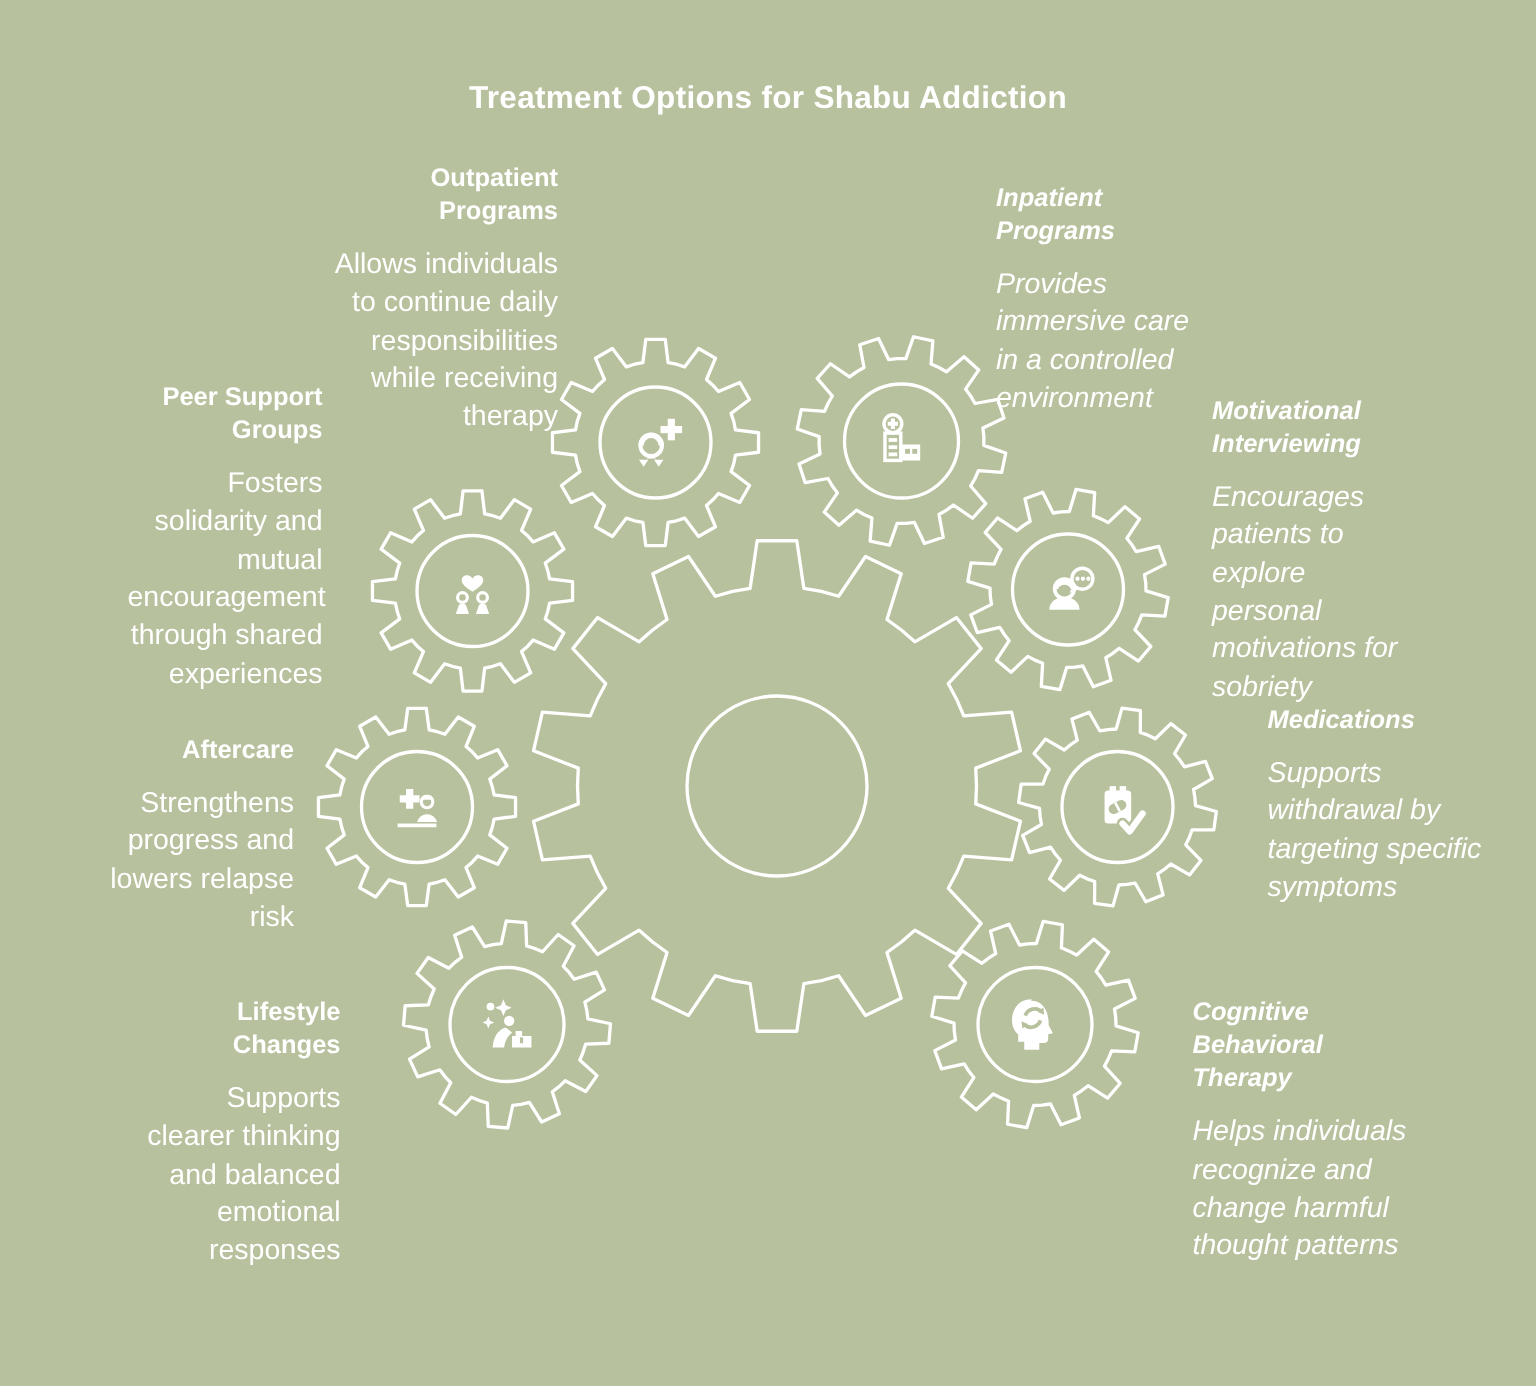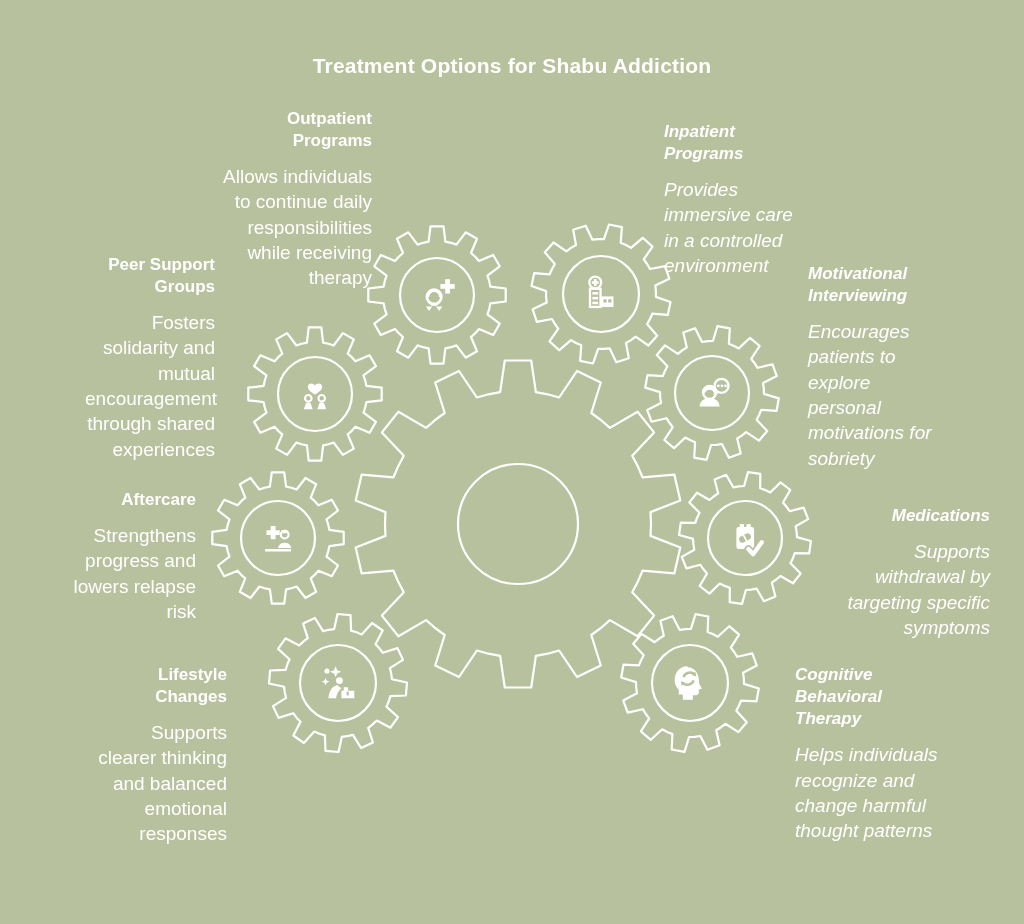--- a/index.html
+++ b/index.html
@@ -143,21 +143,21 @@
   <div class="tb left" style="left:808px; top:263px; width:140px;">
     <h2>Motivational Interviewing</h2>
     <p>Encourages patients to explore personal motivations for sobriety</p>
   </div>
 
   <div class="tb right" style="left:44px; top:489px; width:132px;margin-left:20px;">
     <h2>Aftercare</h2>
     <p>Strengthens progress and lowers relapse risk</p>
   </div>
 
-  <div class="tb left" style="left:845px; top:505px; width:145px;text-align:right;">
+  <div class="tb left" style="left:845px; top:469px; width:145px;">
     <h2>Medications</h2>
     <p>Supports withdrawal by targeting specific symptoms</p>
   </div>
 
   <div class="tb left" style="left:795px; top:664px; width:150px;">
     <h2>Cognitive Behavioral Therapy</h2>
     <p>Helps individuals recognize and change harmful thought patterns</p>
   </div>
 
   <div class="tb right" style="left:95px; top:664px; width:132px;">

